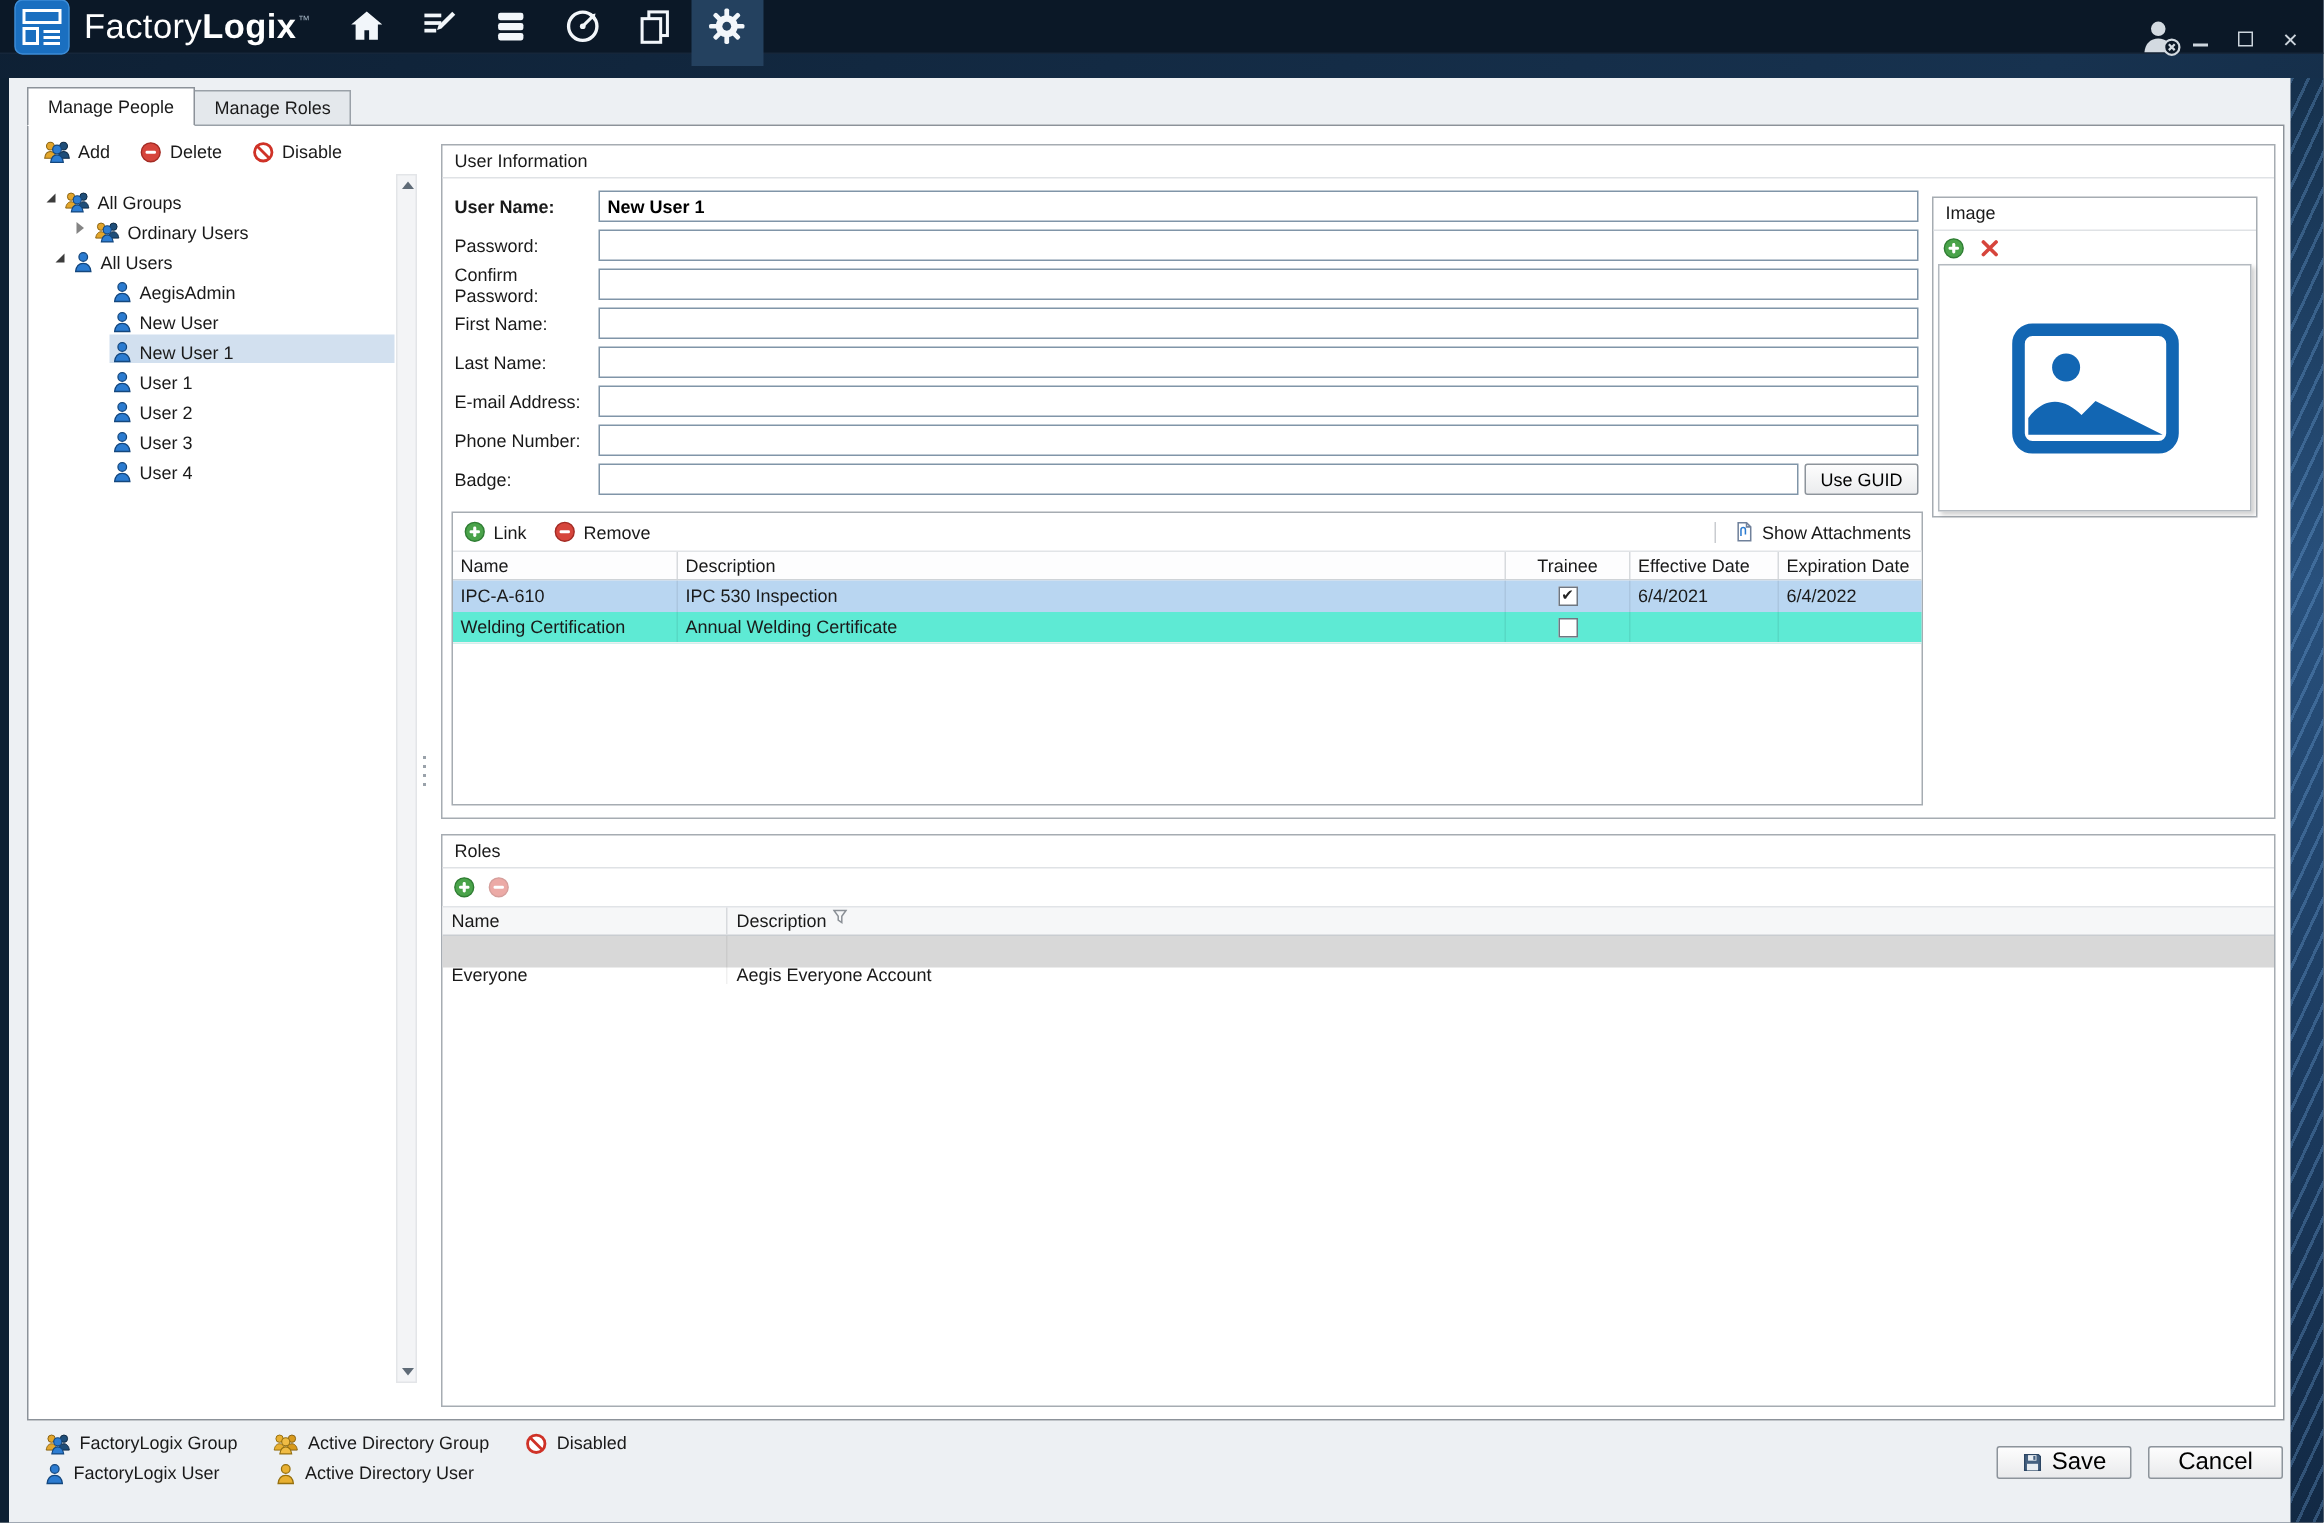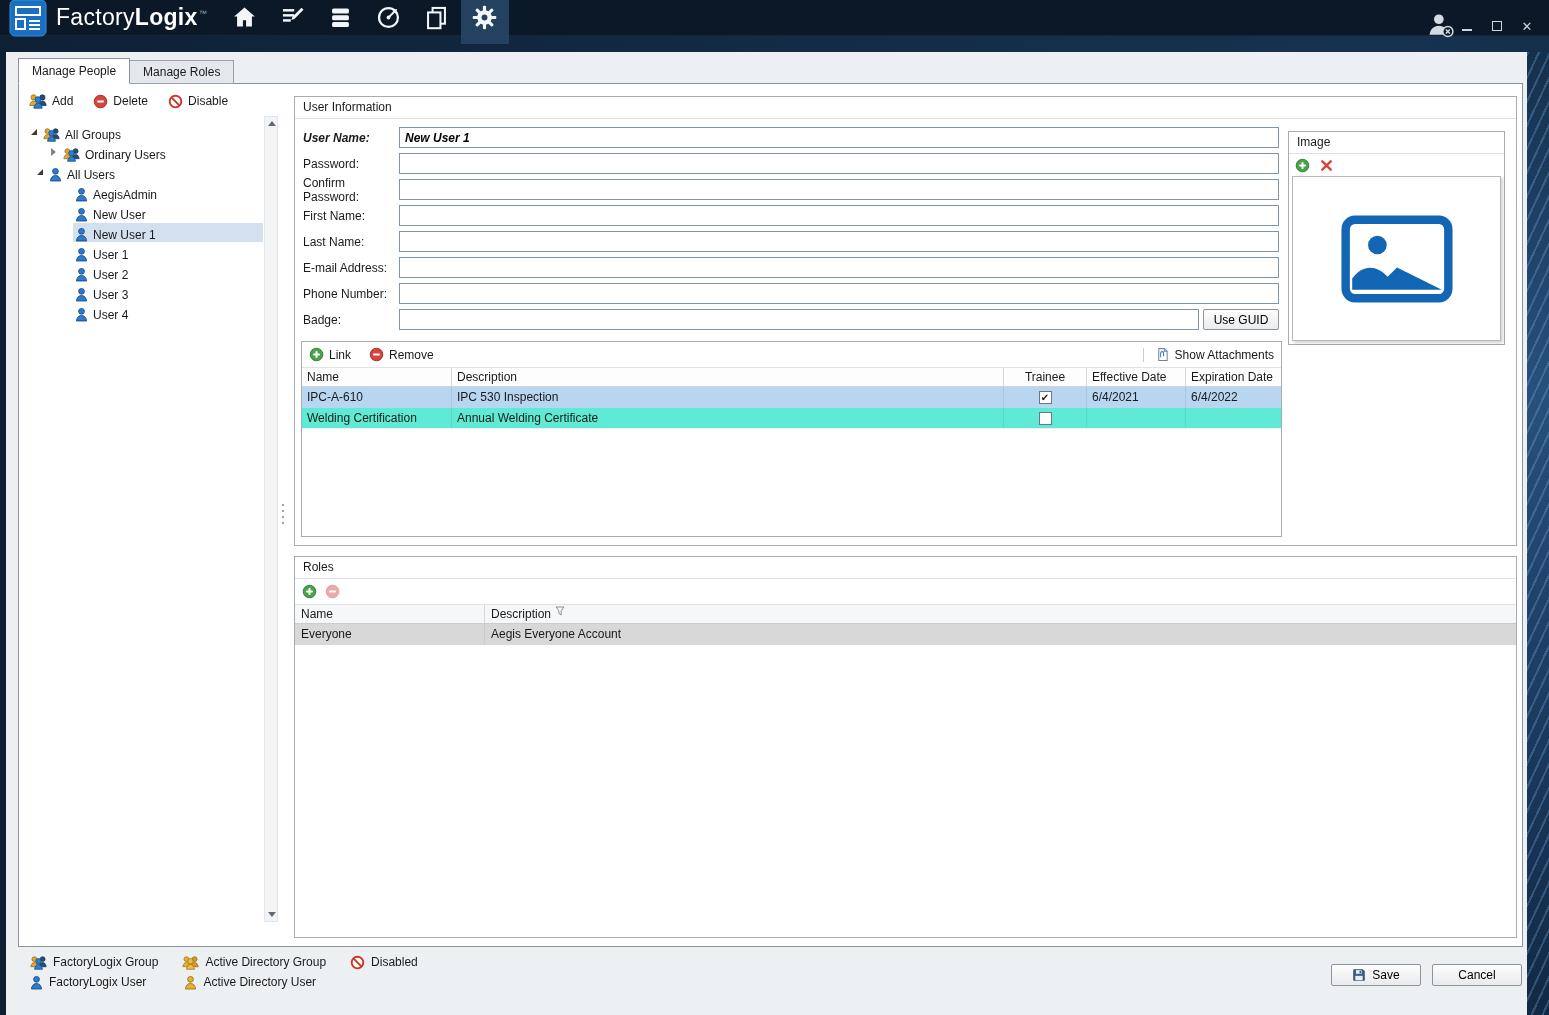--- a/index.html
+++ b/index.html
@@ -56,21 +56,21 @@
   .splitter-dots{position:absolute;left:263px;top:420px;display:flex;flex-direction:column;gap:4px}
   .splitter-dots i{width:2px;height:2px;background:#9aa2aa}
 
   
   .gbox{position:absolute;border:1px solid #a6acb2;background:#fff}
   .gbox-header{height:22px;line-height:21px;padding-left:8px;border-bottom:1px solid #dfe2e5;color:#1a1a1a}
   .user-info{left:275px;top:12px;width:1223px;height:450px}
   .fields{position:absolute;left:0;right:0;top:22px}
   .frow{position:absolute;left:8px;right:237px;height:21px;display:flex;align-items:center}
   .flabel{width:96px;flex:0 0 auto}
-  .emph{font-weight:bold;font-style:italic}
+  .emph{font-weight:bold;}
   .finput{flex:1;height:21px;border:1px solid #8095a8;background:#fff;font-family:"Liberation Sans",sans-serif;font-size:12px;padding:0 5px;outline:none}
   .badge-input{flex:0 0 800px}
   .guid-btn{margin-left:4px;width:80px;height:21px;border:1px solid #8d949b;background:linear-gradient(#fdfdfd,#ebecee);font-family:"Liberation Sans",sans-serif;font-size:12px;cursor:pointer;border-radius:2px}
 
   
   .certs{left:6px;top:244px;width:981px;height:196px}
   .mini-toolbar{height:25px;display:flex;align-items:center;padding:0 7px;gap:18px}
   .mini-btn{display:flex;align-items:center;gap:5px;cursor:pointer}
   .mt-right{margin-left:auto;display:flex;align-items:center;gap:6px;cursor:pointer}
   .vsep{width:1px;height:14px;background:#c9ccd0;margin-right:6px}
@@ -88,29 +88,29 @@
   .imgbox{left:993px;top:34px;width:217px;height:214px}
   .img-toolbar{height:22px;display:flex;align-items:center;gap:9px;padding:0 6px}
   .img-well{position:absolute;left:3px;right:3px;top:44px;bottom:3px;border:1px solid #b4bac0;background:#fff;box-shadow:2px 2px 3px rgba(0,0,0,.18);display:flex;align-items:center;justify-content:center}
   .img-well svg{width:112px;height:88px}
 
   
   .roles{left:275px;top:472px;width:1223px;height:382px}
   .r-grid-header{display:flex;height:20px;border-top:1px solid #e1e4e7;border-bottom:1px solid #c9cdd1;background:#f6f7f8}
   .r-grid-header>div{border-right:1px solid #d7dadd;padding:0 6px;line-height:19px;display:flex;align-items:center;gap:4px}
   .r-row{display:flex;height:21px;background:#d8d8d8;cursor:pointer}
-  .r-row>div{padding:0 6px;line-height:20px;border-right:1px solid rgba(0,0,0,.06)}
+  .r-row>div{padding:16px 6px;line-height:20px;border-right:1px solid rgba(0,0,0,.06)}
   .r0{width:190px;flex:0 0 auto}.r1{flex:1;border-right:none!important}
 
   
   .legend{position:absolute;left:24px;top:900px}
   .leg-row{display:flex;align-items:center;height:20px;gap:6px}
   .leg-item{display:flex;align-items:center;gap:6px;margin-right:18px}
   .actions{position:absolute;top:912px;right:5px;display:flex;gap:11px}
-  .btn{width:90px;height:22px;border:1px solid #8d949b;background:linear-gradient(#fdfdfd,#e9eaec);border-radius:2px;display:flex;align-items:center;justify-content:center;gap:6px;font-family:"Liberation Sans",sans-serif;font-size:12px;cursor:pointer}
+  .btn{width:90px;height:22px;border:1px solid #8d949b;background:linear-gradient(#fdfdfd,#e9eaec);border-radius:2px;display:flex;align-items:center;justify-content:center;gap:6px;font-family:"Liberation Sans",sans-serif;font-size:16px;cursor:pointer}
 </style>
 </head>
 <body>
 
 <svg width="0" height="0" style="position:absolute" aria-hidden="true">
   <defs>
     <symbol id="i-logo" viewBox="0 0 38 38">
       <rect x="1" y="1" width="36" height="36" rx="5" fill="#1a6fc0" stroke="#3d8cd6" stroke-width="1"></rect>
       <g fill="none" stroke="#fff" stroke-width="2">
         <rect x="7" y="8" width="24" height="8"></rect>

